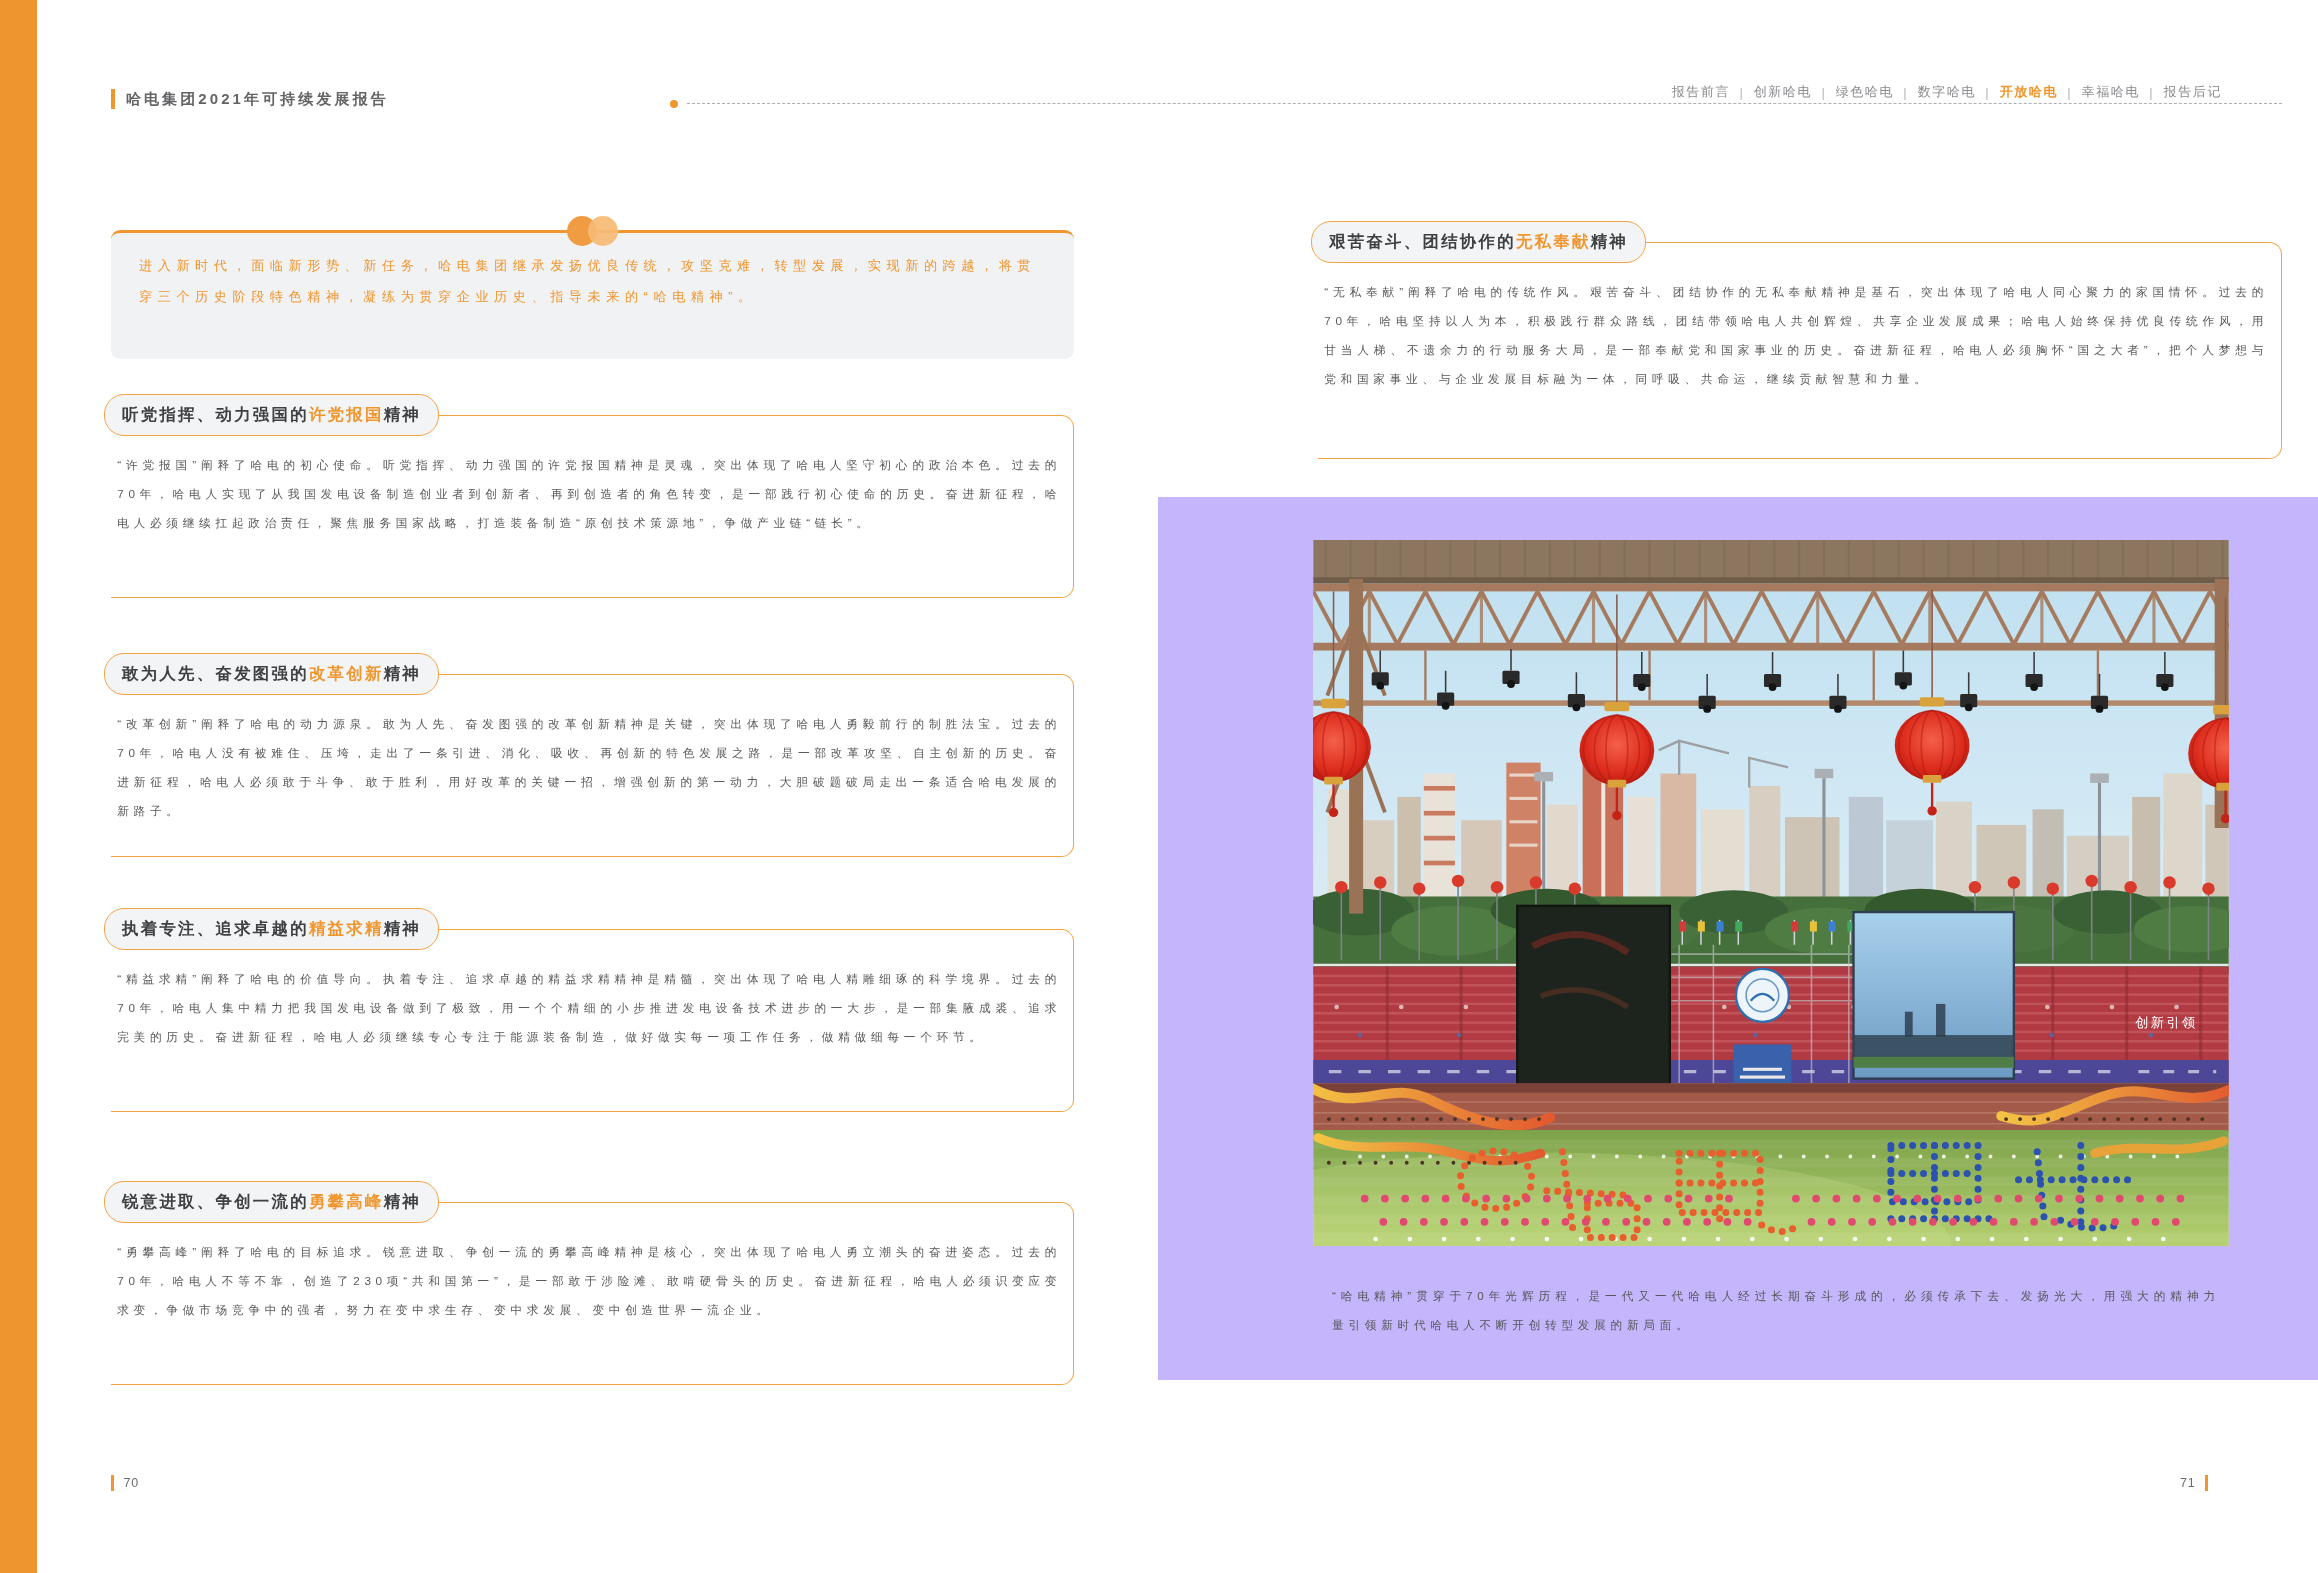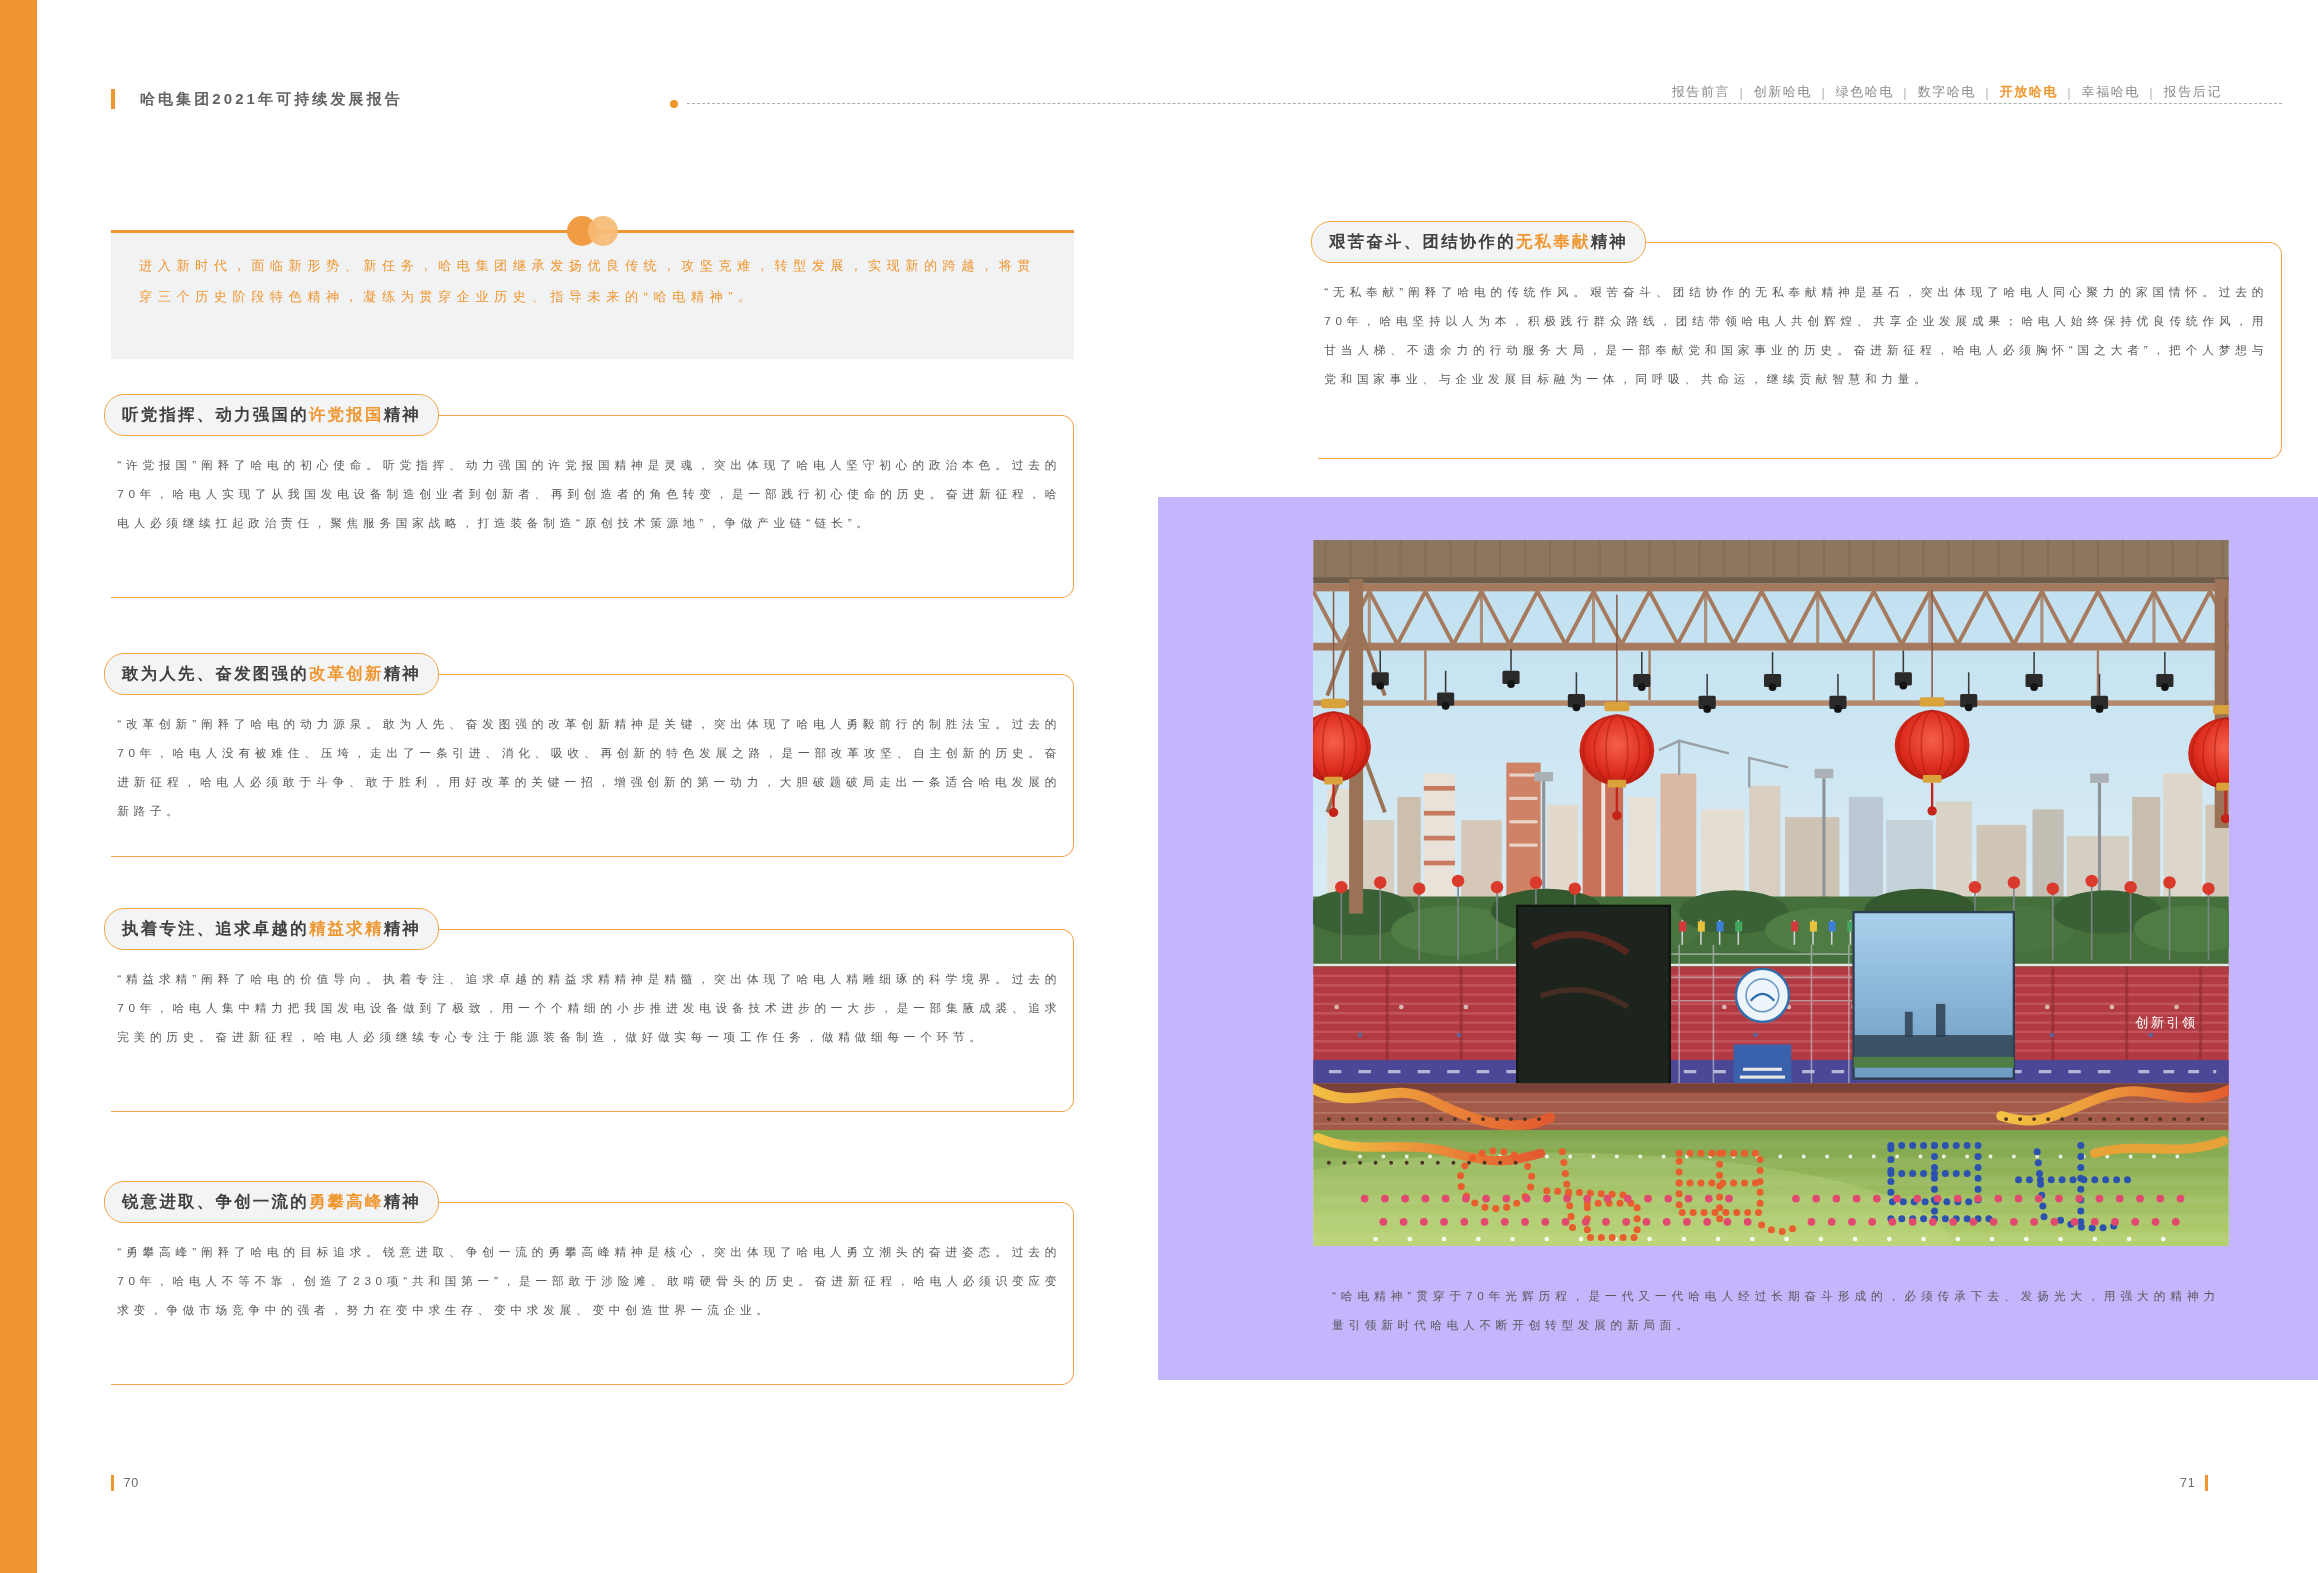--- a/index.html
+++ b/index.html
@@ -3,30 +3,30 @@
 <meta charset="utf-8">
 <style>
   html,body{margin:0;padding:0;background:#ffffff;}
   .page{position:relative;width:2319px;height:1573px;background:#ffffff;overflow:hidden;
         font-family:"Liberation Sans","DejaVu Sans",sans-serif;}
   
   .side-strip{position:absolute;left:0;top:0;width:37px;height:1573px;background:#EF9530;}
   
   .header-left{position:absolute;left:111px;top:89px;display:flex;align-items:center;gap:11px;}
   .header-bar{width:3.9px;height:20px;background:#F0962E;}
-  .header-title{font-size:15px;font-weight:bold;color:#636466;letter-spacing:3.1px;white-space:nowrap;margin-left:14px;}
+  .header-title{font-size:15px;font-weight:bold;color:#636466;letter-spacing:3.1px;white-space:nowrap;}
   .header-dot{position:absolute;left:670px;top:100px;width:7.8px;height:7.8px;border-radius:50%;background:#F0962E;}
   .header-rule{position:absolute;left:687px;top:103px;width:1595px;border-top:1.6px dashed #ACAFB1;}
   .nav{position:absolute;top:83px;right:97px;display:flex;align-items:center;gap:9.3px;
        font-size:13px;color:#8A8B8E;letter-spacing:1.6px;white-space:nowrap;}
   .nav-sep{color:#B4B6B8;}
   .nav-active{color:#F0962E;font-weight:bold;}
   
   .intro-box{position:absolute;left:111px;top:230px;width:963px;height:129px;background:#F1F2F4;
-             border-top:3.9px solid #F0962E;box-sizing:border-box;}
+             border-top:3.9px solid #F0962E;box-sizing:border-box;border-radius:9px;}
   .intro-c1,.intro-c2{position:absolute;top:-17px;width:30px;height:30px;border-radius:50%;}
   .intro-c1{left:456px;background:#F09C42;}
   .intro-c2{left:477px;background:#F6BB74;opacity:.92;}
   .intro-text{position:absolute;left:28px;top:17px;width:911px;margin:0;font-size:13.2px;color:#F0962E;
               line-height:31px;letter-spacing:5.5px;}
   
   .section{position:absolute;}
   .s1{left:104px;top:394px;width:970px;height:204px;}
   .s2{left:104px;top:653px;width:970px;height:204px;}
   .s3{left:104px;top:908px;width:970px;height:204px;}

